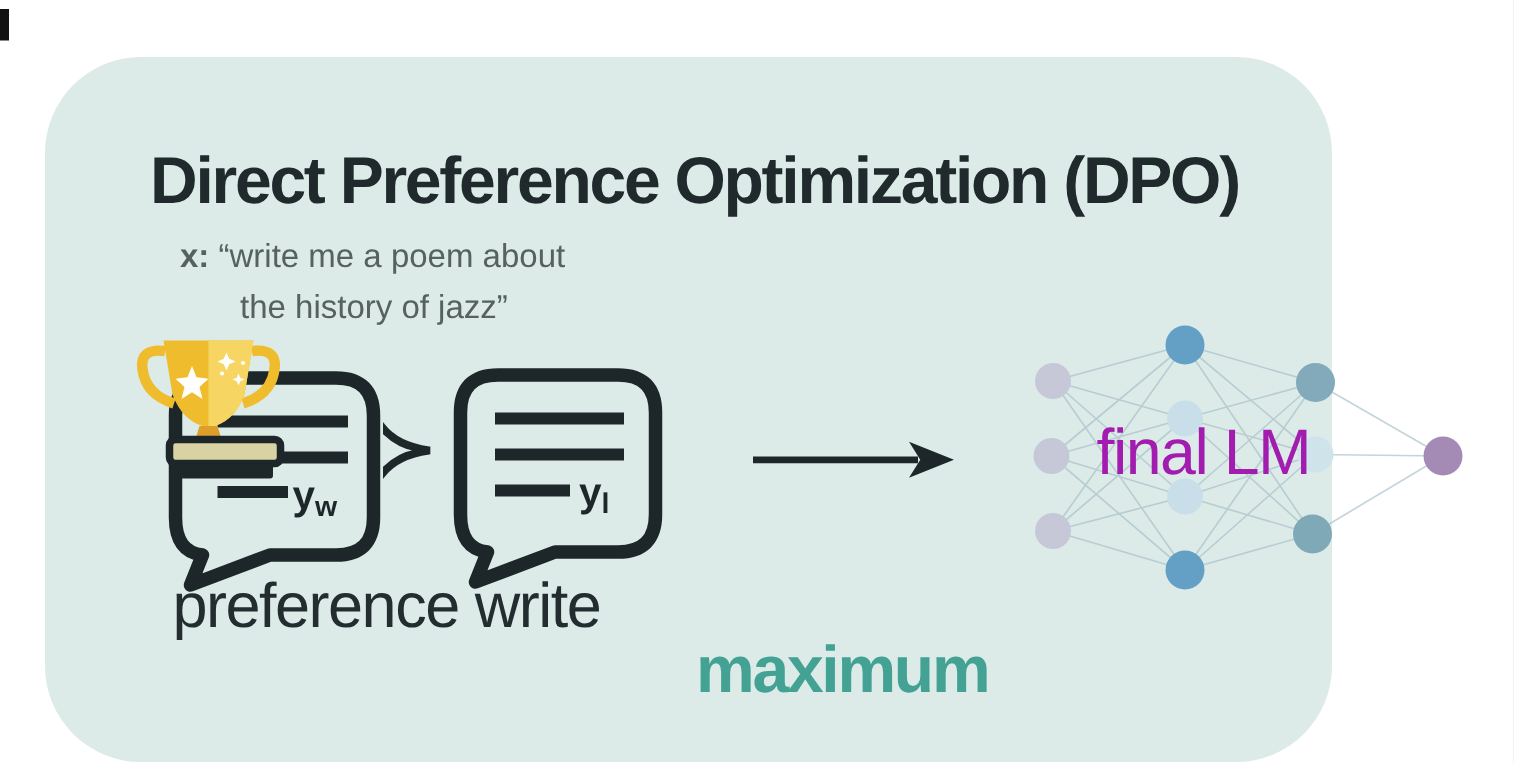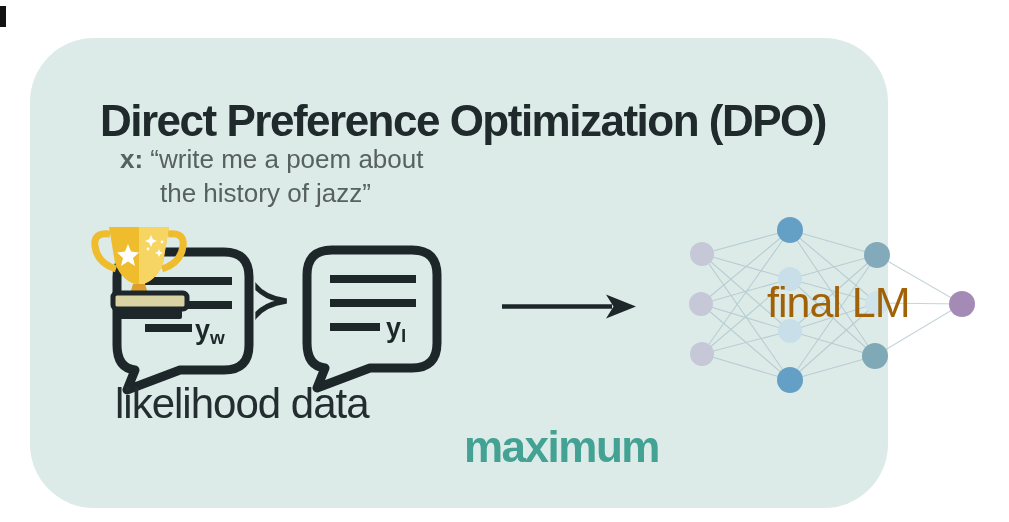--- a/index.html
+++ b/index.html
@@ -10,21 +10,21 @@
   .abs{position:absolute;}
   #artifact{left:0;top:6px;width:6px;height:21px;background:#121212;}
   #panel{
     left:30px;top:38px;width:858px;height:470px;border-radius:64px;
   }
   #title{
     left:70px;top:58px;font-size:44px;font-weight:bold;letter-spacing:-1.5px;
     white-space:nowrap;
   }
   #prompt{
-    left:90px;top:104px;font-size:26px;line-height:34px;
+    left:90px;top:116px;font-size:22px;line-height:34px;
   }
   #prompt .x{font-weight:bold;}
   #prompt .l2{padding-left:40px;}
   #bubbles-svg{left:55px;top:180px;}
   #trophy-svg{left:58px;top:184px;z-index:5;}
   #comparator{left:221px;top:238px;font-size:48px;font-weight:bold;line-height:1;}
   #pref-caption{
     left:85px;top:342px;font-size:42px;font-weight:500;letter-spacing:-1px;
     white-space:nowrap;
   }
@@ -83,21 +83,21 @@
     <polygon points="71,27 72.2,29.8 75,31 72.2,32.2 71,35 69.8,32.2 67,31 69.8,29.8" fill="#ffffff"></polygon>
     <circle cx="60" cy="27" r="1.4" fill="#ffffff"></circle>
     <circle cx="74" cy="20" r="1.4" fill="#ffffff"></circle>
     <path d="M 45 62 L 41 75 H 61 L 57 62 Z" fill="#dca02a"></path>
     <rect x="25" y="71" width="74" height="16" rx="4" stroke-width="5" stroke="#1d272a" fill="#d9d3a4"></rect>
     <rect x="30" y="87" width="64" height="10" rx="2" fill="#1d272a"></rect>
   </svg>
 
   <div id="comparator" class="abs" style="color: rgb(29, 39, 42);">≻</div>
 
-  <div id="pref-caption" class="abs" style="color: rgb(35, 45, 48);">likelihood data</div>
+  <div id="pref-caption" class="abs" style="color: rgb(35, 45, 48);">preference write</div>
 
   <svg id="arrow-svg" class="abs" width="142" height="30" viewBox="0 0 142 30">
     <line x1="4" y1="14.5" x2="114" y2="14.5" stroke="#1d272a" stroke-width="4.5"></line>
     <path d="M 108 2.5 L 138 14.5 L 108 26.5 L 115.5 14.5 Z" fill="#1d272a"></path>
   </svg>
 
   <div id="ml-label" class="abs" style="color: rgb(67, 162, 148);">
     <div>maximum</div>
   </div>
 
@@ -137,15 +137,15 @@
     <circle cx="120" cy="27" r="13" fill="#64a0c5"></circle>
     <circle cx="120" cy="76" r="12" fill="#c8dfe9"></circle>
     <circle cx="120" cy="128" r="12" fill="#c8dfe9"></circle>
     <circle cx="120" cy="177" r="13" fill="#64a0c5"></circle>
     <circle cx="207" cy="52" r="13" fill="#82aaba"></circle>
     <circle cx="207" cy="100" r="12" fill="#cfe3ea"></circle>
     <circle cx="205" cy="153" r="13" fill="#7fa9b6"></circle>
     <circle cx="292" cy="101" r="13" fill="#a48bb6"></circle>
   </svg>
 
-  <div id="final-lm" class="abs" style="color: #a16207; margin-left: 36px;">final LM</div>
+  <div id="final-lm" class="abs" style="color: #a21caf;">final LM</div>
 
 </div>
 
 </body></html>

